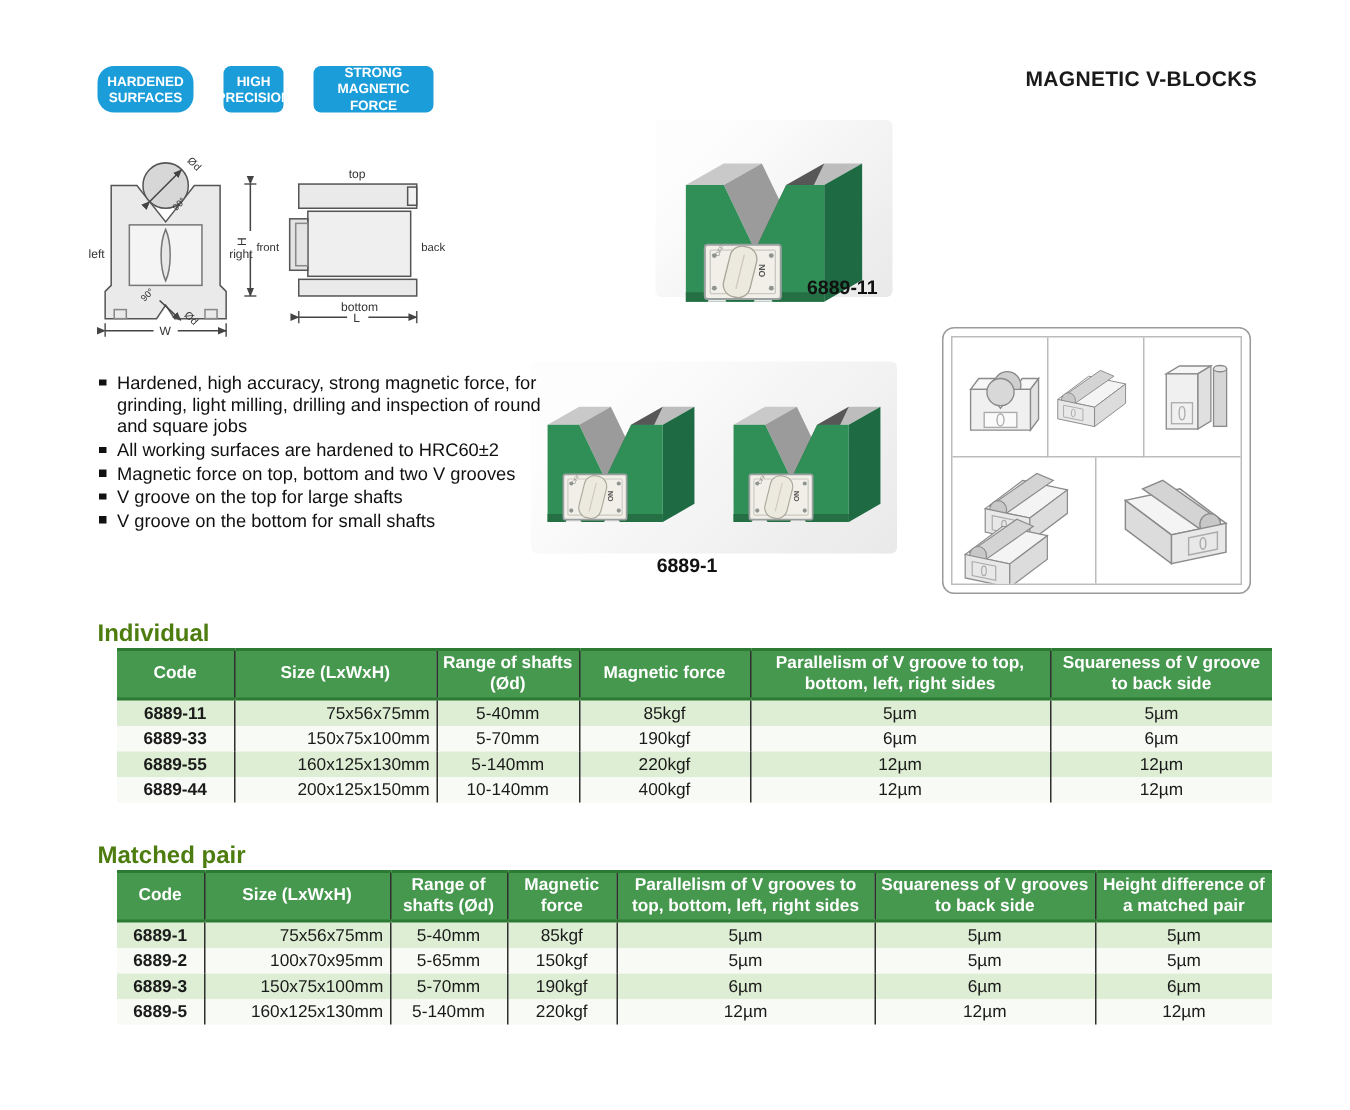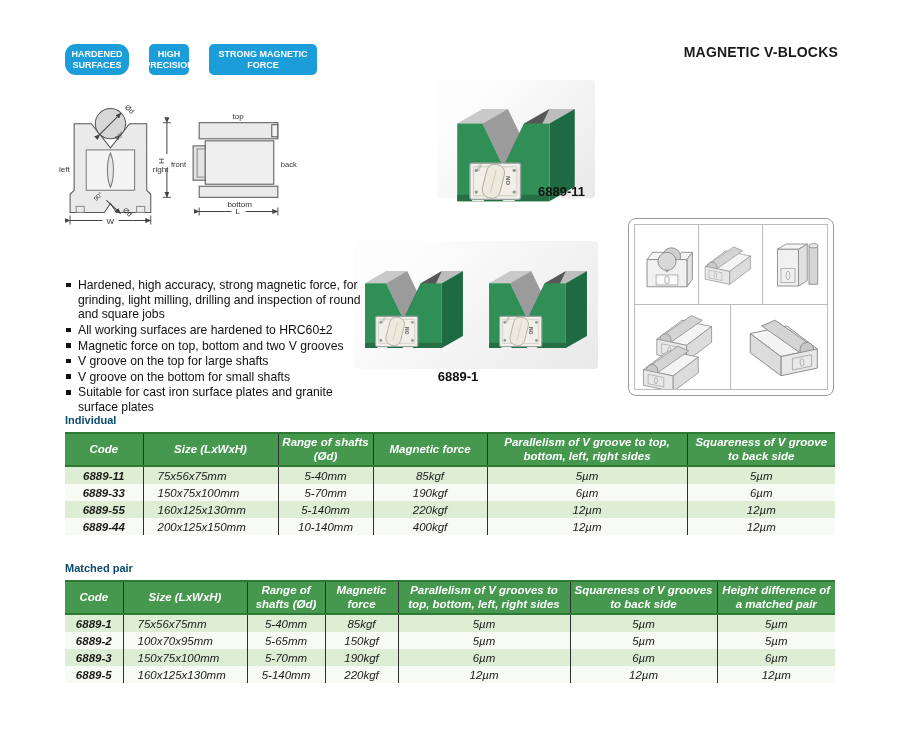--- a/index.html
+++ b/index.html
@@ -4,21 +4,21 @@
 <style>
   html,body{margin:0;padding:0;background:#fff;}
   body{font-family:"Liberation Sans",sans-serif;color:#1a1a1a;}
   .page{position:relative;width:900px;height:740px;background:#ffffff;overflow:hidden;}
 
   
   .badges{position:absolute;left:65px;top:44px;display:flex;gap:20px;}
   .badge{background:#1b9dd9;color:#fff;font-weight:bold;font-size:9px;line-height:1.2;
          border-radius:5px;display:flex;align-items:center;justify-content:center;
          text-align:center;height:31px;padding:0 5px;box-sizing:border-box;}
-  .badge.b1{width:64px;border-radius:11px;} .badge.b2{width:40px;} .badge.b3{width:108px;}
+  .badge.b1{width:64px;border-radius:11px;} .badge.b2{width:40px;} .badge.b3{width:80px;}
 
   
   .page-title{position:absolute;top:44px;right:62px;font-size:14px;font-weight:bold;letter-spacing:.2px;}
 
   
   .tech-diagram{position:absolute;left:58px;top:93px;}
   .tech-diagram text{font-family:"Liberation Sans",sans-serif;fill:#333;}
 
   
   .photo-single{position:absolute;left:437px;top:80px;width:158px;height:118px;
@@ -37,40 +37,40 @@
               padding:5px;box-sizing:border-box;}
   .apps-grid{width:100%;height:100%;display:grid;grid-template-columns:repeat(6,1fr);
              grid-template-rows:80px 1fr;border:1px solid #bcbcbc;box-sizing:border-box;}
   .apps-grid .cell{display:flex;align-items:center;justify-content:center;box-sizing:border-box;
                    border-right:1px solid #bcbcbc;border-bottom:1px solid #bcbcbc;}
   .cell.top{grid-column:span 2;}
   .cell.bottom{grid-column:span 3;border-bottom:none;}
   .cell.last{border-right:none;}
 
   
-  .features{position:absolute;left:65px;top:278px;width:302px;margin:0;padding:0;
+  .features{position:absolute;left:65px;top:248px;width:302px;margin:0;padding:0;
             list-style:none;font-size:12.2px;line-height:1.2;color:#111;}
   .features li{position:relative;padding-left:13px;margin:0 0 1px 0;}
   .features li::before{content:"";position:absolute;left:1px;top:4.6px;width:4.6px;height:4.6px;background:#111;}
 
   
-  .section-label{position:absolute;left:65px;font-size:11px;font-weight:bold;color:#0c4a6e;}
+  .section-label{position:absolute;left:65px;font-size:16px;font-weight:bold;color:#4d7c0f;}
   #individual-label{top:414px;} #matched-label{top:562px;}
-  table.spec{position:absolute;left:65px;width:770px;border-collapse:collapse;table-layout:fixed;
-             font-size:11.5px;color:#1a1a1a;font-style:italic;}
+  table.spec{position:absolute;left:78px;width:770px;border-collapse:collapse;table-layout:fixed;
+             font-size:11.5px;color:#1a1a1a;}
   #individual-table{top:432px;} #matched-table{top:580px;}
   .spec th{background:#47984f;color:#fff;font-weight:bold;font-size:11.5px;line-height:1.18;
            padding:2px 3px;border-top:2px solid #2c7a33;border-bottom:2px solid #2c7a33;
            vertical-align:middle;text-align:center;}
   .spec th + th, .spec td + td{border-left:1px solid #2f2f2f;}
   .spec td{padding:1px 4px;text-align:center;height:15px;}
   .spec tbody tr:nth-child(odd){background:#ddeed4;}
   .spec tbody tr:nth-child(even){background:#f8faf6;}
   .spec td:first-child{font-weight:bold;}
-  .spec td:nth-child(2){text-align:left;padding-left:14px;}
+  .spec td:nth-child(2){text-align:right;padding-left:14px;}
 </style>
 </head>
 <body>
 
 <svg width="0" height="0" style="position:absolute" aria-hidden="true">
   <defs>
     <marker id="ah" markerWidth="7" markerHeight="7" refX="5.5" refY="2.5" orient="auto">
       <polygon points="0,0 6,2.5 0,5" fill="#444"></polygon>
     </marker>
 
@@ -236,21 +236,20 @@
       </div>
     </div>
   </div>
 
   <ul class="features">
       <li>Hardened, high accuracy, strong magnetic force, for grinding, light milling, drilling and inspection of round and square jobs</li>
       <li>All working surfaces are hardened to HRC60±2</li>
       <li>Magnetic force on top, bottom and two V grooves</li>
       <li>V groove on the top for large shafts</li>
       <li>V groove on the bottom for small shafts</li>
-      <li>Suitable for cast iron surface plates and granite surface plates</li>
     </ul>
 
   <div class="section-label" id="individual-label">Individual</div>
   <table class="spec" id="individual-table">
     <colgroup>
       <col style="width:78px">
         <col style="width:135px">
         <col style="width:95px">
       <col style="width:114px">
         <col style="width:200px">

